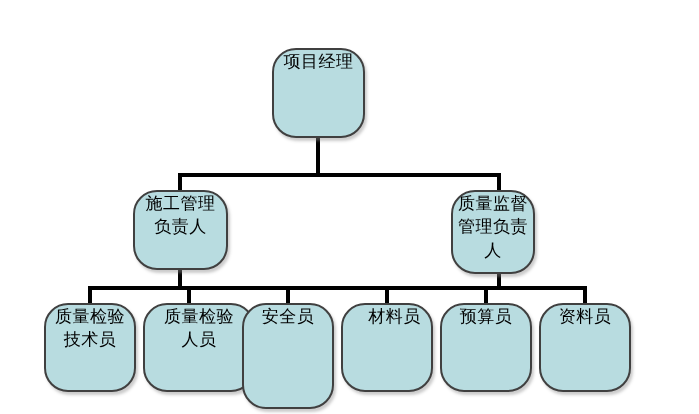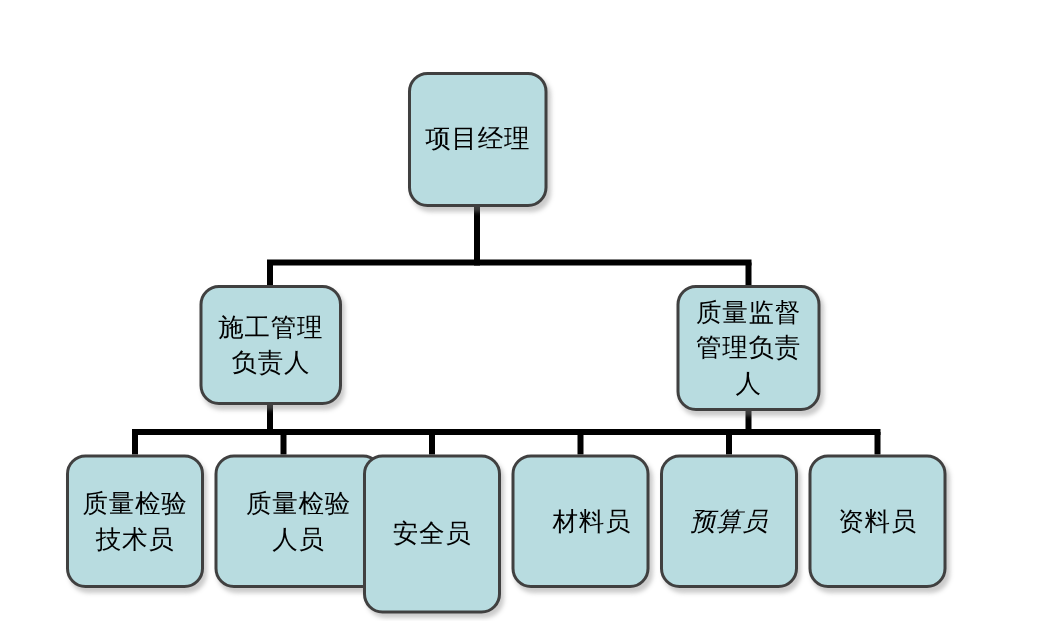--- a/index.html
+++ b/index.html
@@ -16,50 +16,50 @@
     position: relative;
     width: 699px;
     height: 414px;
     background: var(--background);
     overflow: hidden;
   }
   .node {
     position: absolute;
     background: var(--node-fill);
     border: 2px solid var(--node-border);
-    border-radius: 13px;
+    border-radius: 24px;
     box-shadow: 2px 3px 3px rgba(140,140,140,0.45);
     display: flex;
-    align-items: center;
+    align-items: flex-start;
     justify-content: center;
     text-align: center;
   }
   .node-label {
     color: var(--text);
     font-size: 17px;
     line-height: 1.38;
     white-space: pre-line;
     letter-spacing: 0.5px;
   }
   .line {
     position: absolute;
     background: var(--connector);
   }
   .line.h { height: 4px; }
   .line.v { width: 4px; }
 
   
   #n-root { left: 272px; top: 48px;  width: 93px; height: 90px; }
   #n-l2a  { left: 133px; top: 190px; width: 95px; height: 80px; }
-  #n-l2b  { left: 451px; top: 190px; width: 96px; height: 84px; }
+  #n-l2b  { left: 451px; top: 190px; width: 84px; height: 84px; }
   #n-l3a  { left: 44px;  top: 303px; width: 92px; height: 89px; }
   #n-l3b  { left: 143px; top: 303px; width: 112px; height: 89px; }
   #n-l3c  { left: 242px; top: 303px; width: 92px; height: 106px; }
   #n-l3d  { left: 341px; top: 303px; width: 92px; height: 89px; padding-left: 15px; }
-  #n-l3e  { left: 440px; top: 303px; width: 92px; height: 89px; font-style: italic; }
+  #n-l3e  { left: 440px; top: 303px; width: 92px; height: 89px; }
   #n-l3f  { left: 539px; top: 303px; width: 92px; height: 89px; }
 
   
   #c-root-down { left: 316px; top: 138px; height: 39px; }
   #c-h1        { left: 178px; top: 173px; width: 323px; }
   #c-l2a-up    { left: 178px; top: 175px; height: 15px; }
   #c-l2b-up    { left: 497px; top: 175px; height: 15px; }
   #c-l2a-down  { left: 178px; top: 268px; height: 22px; }
   #c-l2b-down  { left: 497px; top: 272px; height: 18px; }
   #c-h2        { left: 88px;  top: 286px; width: 499px; }

